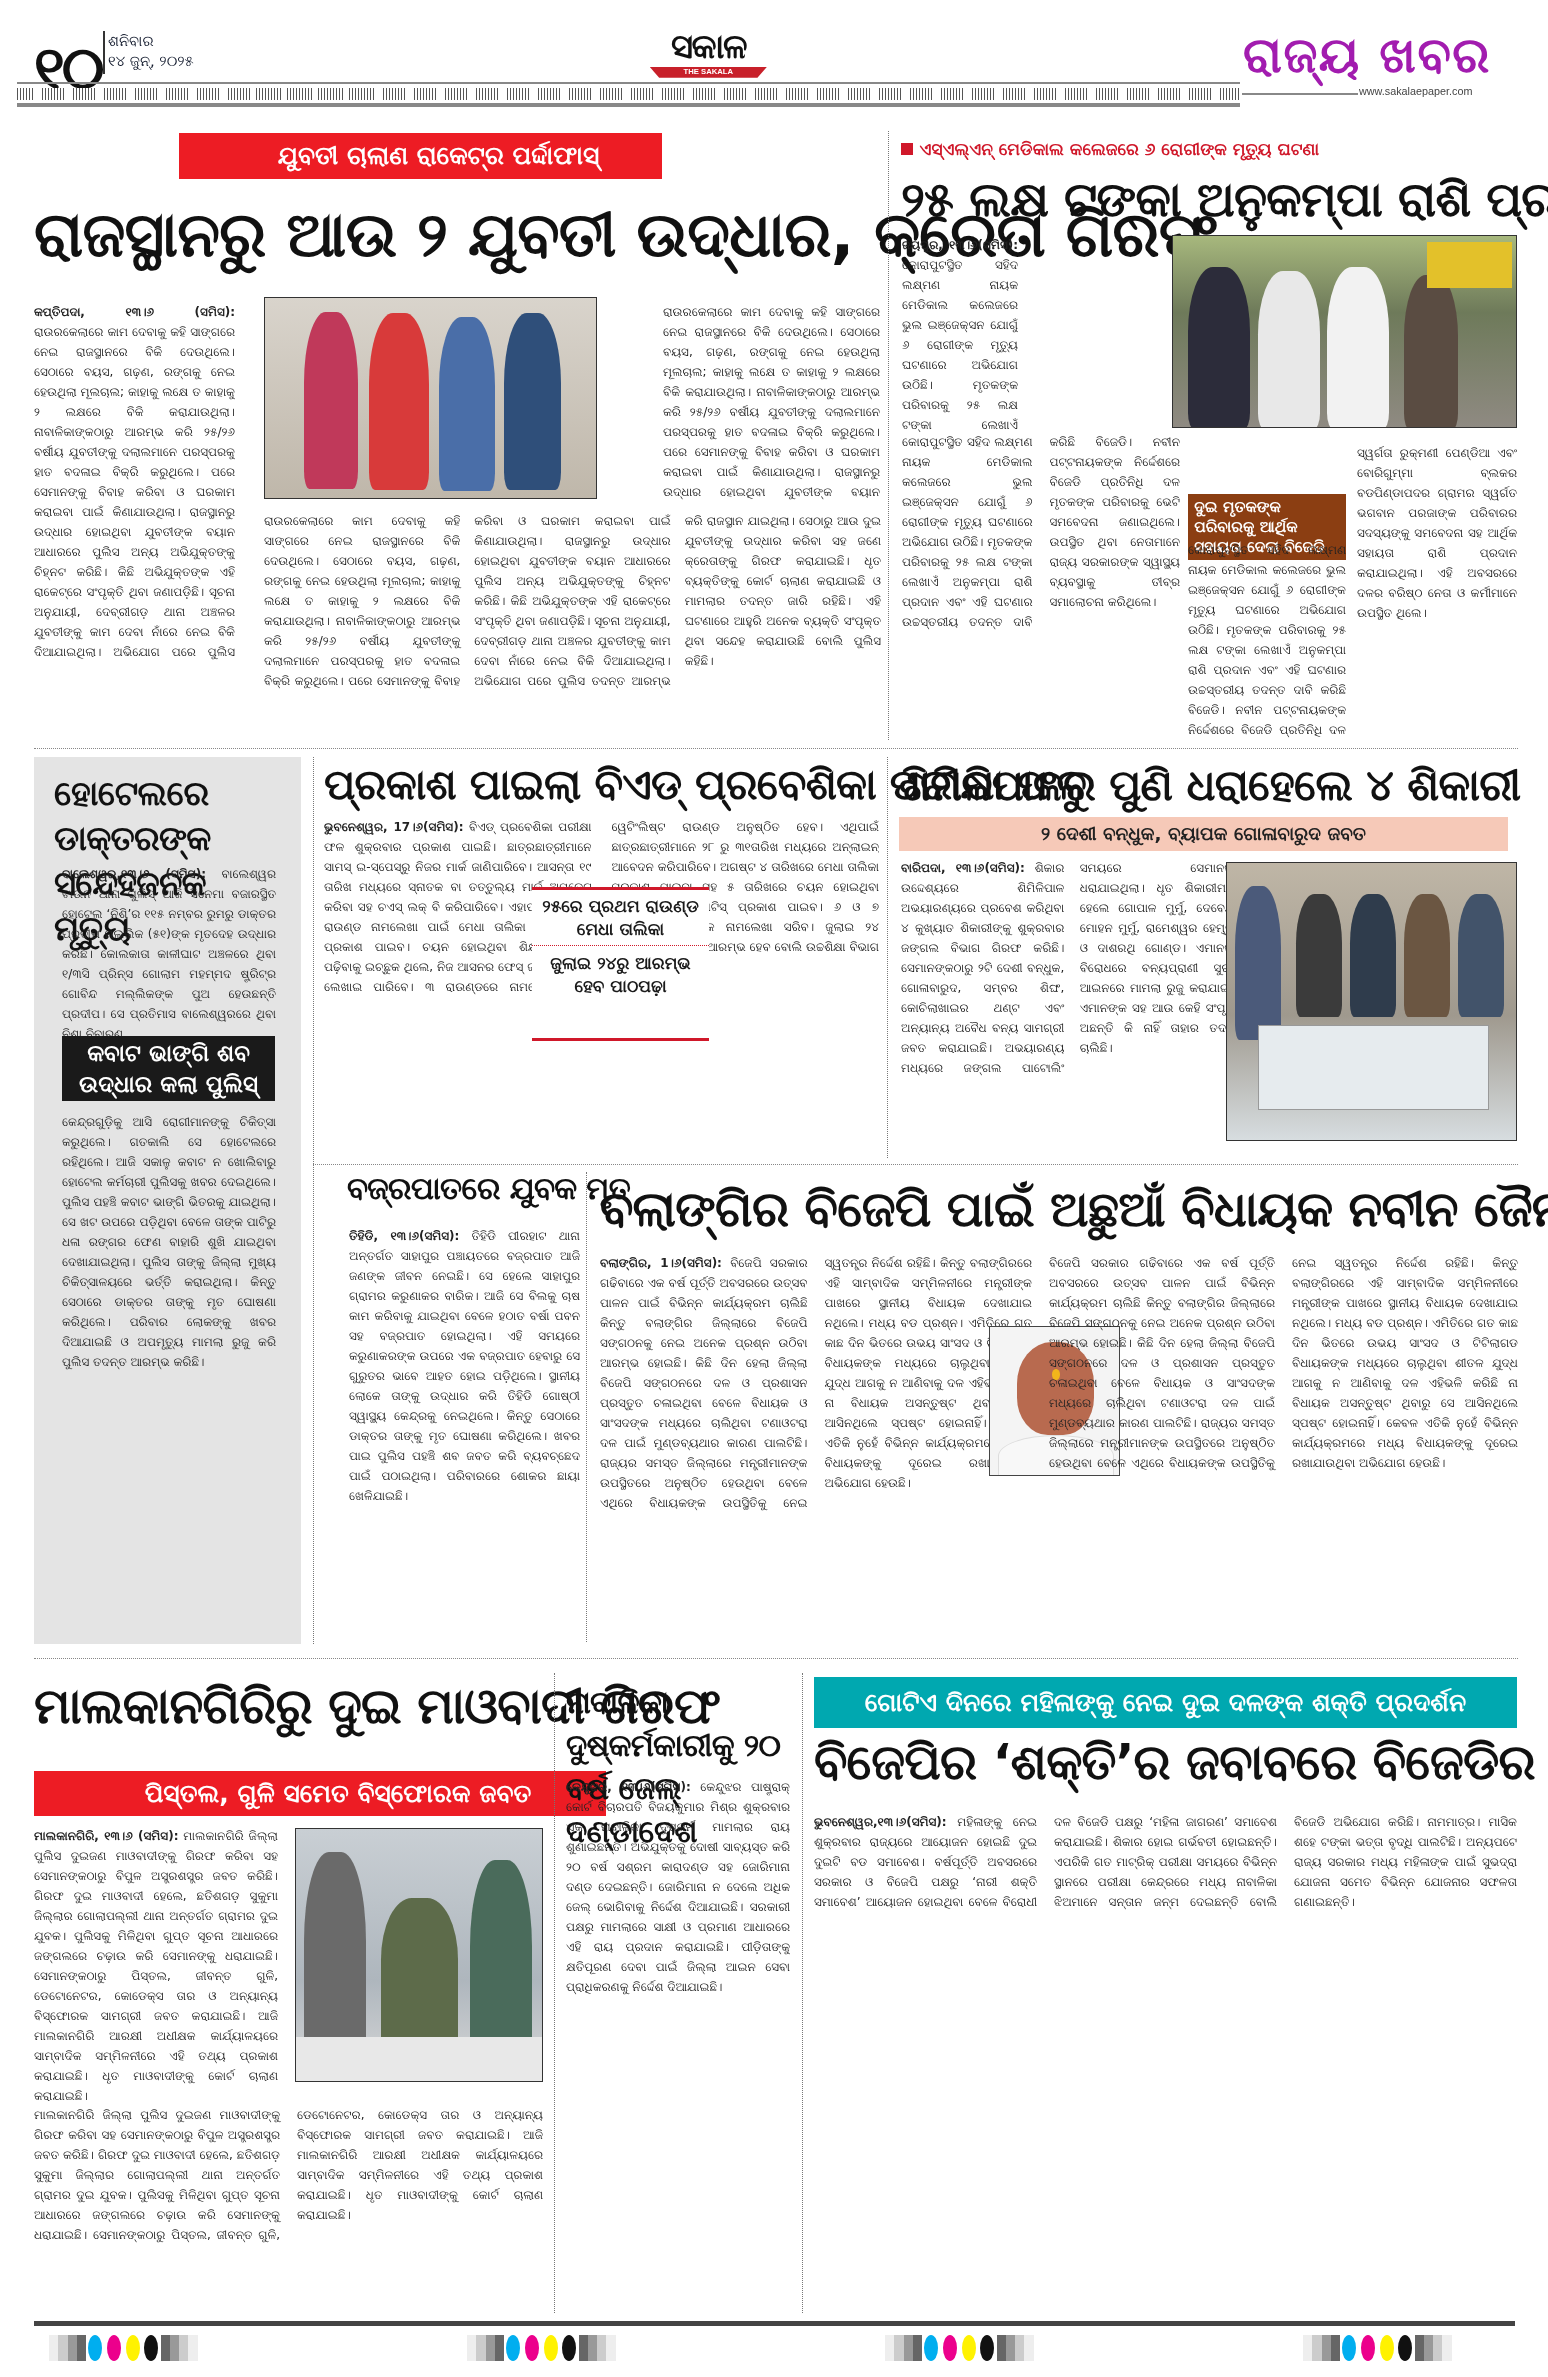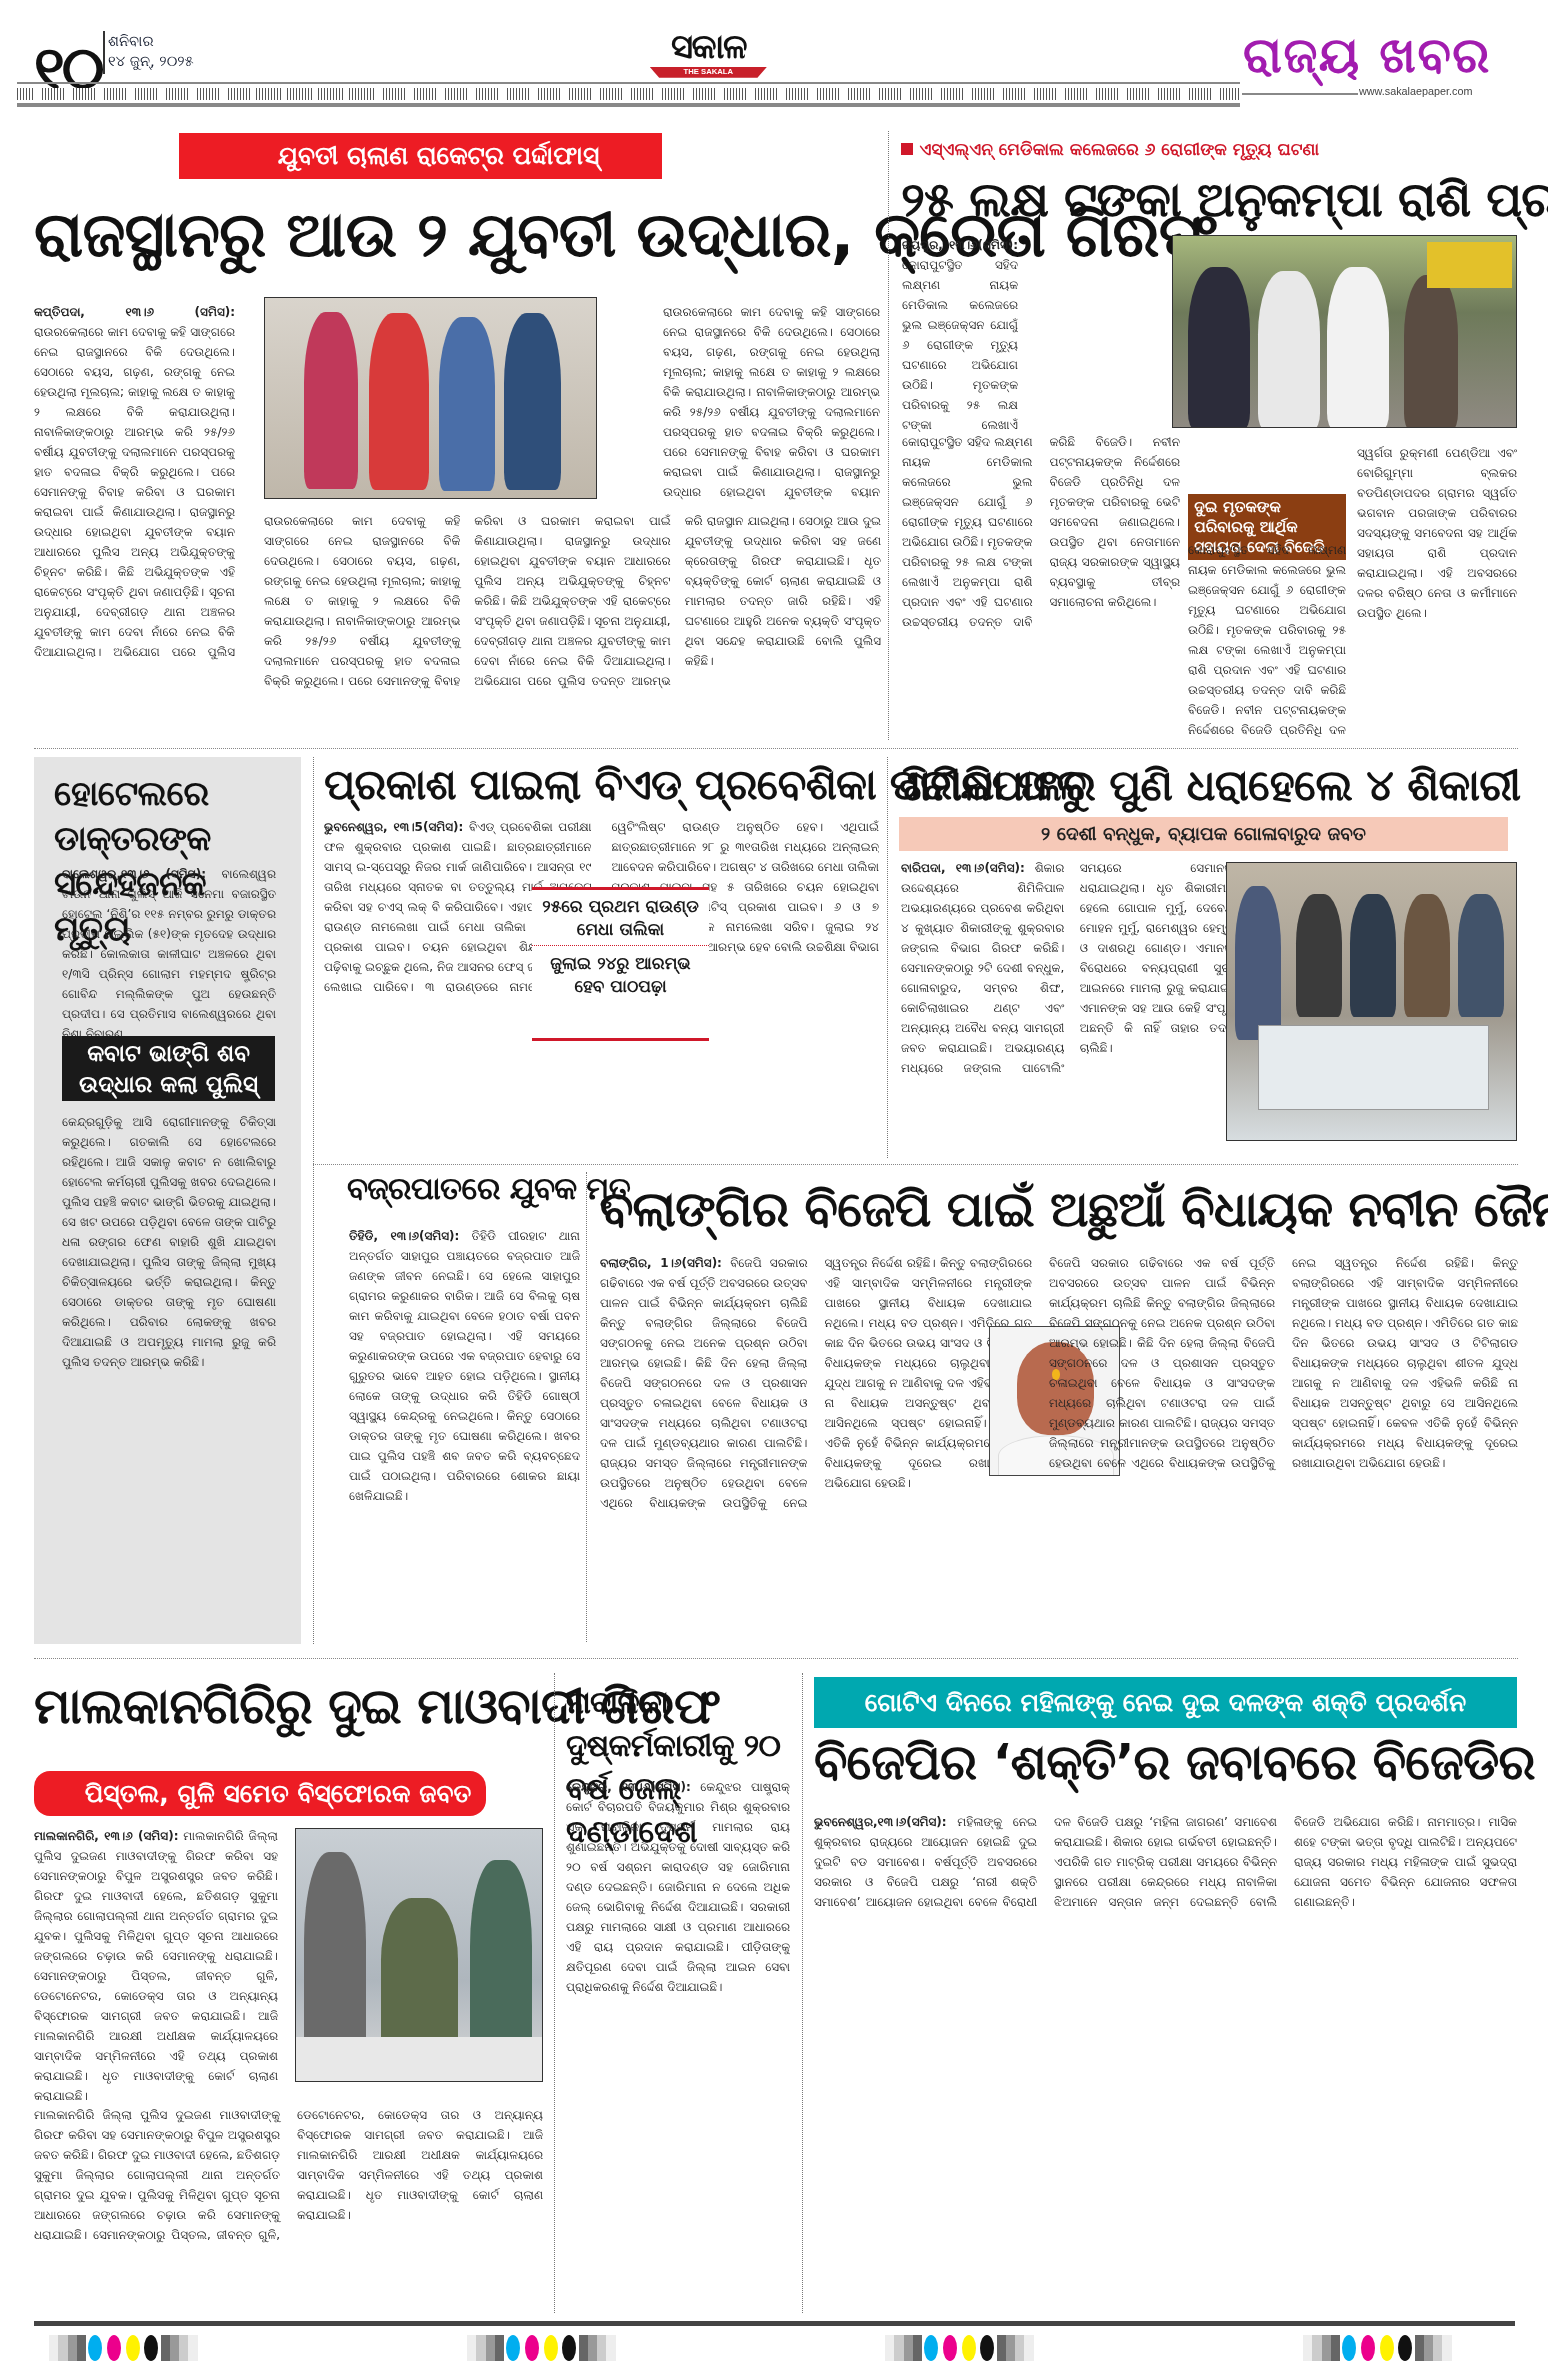--- a/index.html
+++ b/index.html
@@ -130,21 +130,21 @@
 </div>
 <div class="abs kicker-black" style="left:62px; top:1036px; width:213px; height:65px; font-size:23px; line-height:31px; padding-top:1.5px;">କବାଟ ଭାଙ୍ଗି ଶବ ଉଦ୍ଧାର କଲା ପୁଲିସ୍</div>
 <div class="abs body-text" style="left:62px; top:1112px; width:214px; height:524px;">
   <span>କେନ୍ଦ୍ରଗୁଡ଼ିକୁ ଆସି ରୋଗୀମାନଙ୍କୁ ଚିକିତ୍ସା କରୁଥିଲେ। ଗତକାଲି ସେ ହୋଟେଲରେ ରହିଥିଲେ। ଆଜି ସକାଳୁ କବାଟ ନ ଖୋଲିବାରୁ ହୋଟେଲ କର୍ମଚାରୀ ପୁଲିସକୁ ଖବର ଦେଇଥିଲେ। ପୁଲିସ ପହଞ୍ଚି କବାଟ ଭାଙ୍ଗି ଭିତରକୁ ଯାଇଥିଲା। ସେ ଖଟ ଉପରେ ପଡ଼ିଥିବା ବେଳେ ତାଙ୍କ ପାଟିରୁ ଧଳା ରଙ୍ଗର ଫେଣ ବାହାରି ଶୁଖି ଯାଇଥିବା ଦେଖାଯାଇଥିଲା। ପୁଲିସ ତାଙ୍କୁ ଜିଲ୍ଲା ମୁଖ୍ୟ ଚିକିତ୍ସାଳୟରେ ଭର୍ତ୍ତି କରାଇଥିଲା। କିନ୍ତୁ ସେଠାରେ ଡାକ୍ତର ତାଙ୍କୁ ମୃତ ଘୋଷଣା କରିଥିଲେ। ପରିବାର ଲୋକଙ୍କୁ ଖବର ଦିଆଯାଇଛି ଓ ଅପମୃତ୍ୟୁ ମାମଲା ରୁଜୁ କରି ପୁଲିସ ତଦନ୍ତ ଆରମ୍ଭ କରିଛି।</span>
 </div>
 
 <div class="abs vdots" style="left:313px; top:757px; height:887px;"></div>
 
 <div class="abs headline" style="left:324px; top:763px; width:555px; font-size:42px; white-space:nowrap;">ପ୍ରକାଶ ପାଇଲା ବିଏଡ୍ ପ୍ରବେଶିକା ପରୀକ୍ଷା ଫଳ</div>
 <div class="abs body-text cols-2" style="left:324px; top:817px; width:555px; height:330px; column-gap:20px;">
-  <span class="dateline">ଭୁବନେଶ୍ୱର, ୧୩।5(ସମିସ):</span>
+  <span class="dateline">ଭୁବନେଶ୍ୱର, 17।୬(ସମିସ):</span>
   <span>ବିଏଡ୍ ପ୍ରବେଶିକା ପରୀକ୍ଷା ଫଳ ଶୁକ୍ରବାର ପ୍ରକାଶ ପାଇଛି। ଛାତ୍ରଛାତ୍ରୀମାନେ ସାମସ୍ ଇ-ସ୍ପେସ୍‌ରୁ ନିଜର ମାର୍କ ଜାଣିପାରିବେ। ଆସନ୍ତା ୧୯ ତାରିଖ ମଧ୍ୟରେ ସ୍ନାତକ ବା ତତ୍‌ତୁଲ୍ୟ ମାର୍କ ଅପଡେଟ୍ କରିବା ସହ ଚଏସ୍ ଲକ୍ ବି କରିପାରିବେ। ଏହାପରେ ପ୍ରଥମ ରାଉଣ୍ଡ ନାମଲେଖା ପାଇଁ ମେଧା ତାଲିକା ୨୫ତାରିଖରେ ପ୍ରକାଶ ପାଇବ। ଚୟନ ହୋଇଥିବା ଶିକ୍ଷାନୁଷ୍ଠାନରେ ପଢ଼ିବାକୁ ଇଚ୍ଛୁକ ଥିଲେ, ନିଜ ଆସନର ଫେସ୍ ଜମା କରି ନାମ ଲେଖାଇ ପାରିବେ। ୩ ରାଉଣ୍ଡରେ ନାମଲେଖା ପରେ ୱେଟିଂଲିଷ୍ଟ ରାଉଣ୍ଡ ଅନୁଷ୍ଠିତ ହେବ। ଏଥିପାଇଁ ଛାତ୍ରଛାତ୍ରୀମାନେ ୨୮ ରୁ ୩୧ତାରିଖ ମଧ୍ୟରେ ଅନ୍‌ଲାଇନ୍ ଆବେଦନ କରିପାରିବେ। ଅଗଷ୍ଟ ୪ ତାରିଖରେ ମେଧା ତାଲିକା ପ୍ରକାଶ ପାଇବା ସହ ୫ ତାରିଖରେ ଚୟନ ହୋଇଥିବା ଶିକ୍ଷାନୁଷ୍ଠାନରେ ନୋଟିସ୍ ପ୍ରକାଶ ପାଇବ। ୬ ଓ ୭ ତାରିଖରେ ସାମାନଙ୍କ ନାମଲେଖା ସରିବ। ଜୁଲାଇ ୨୪ ତାରିଖଠାରୁ ପାଠପଢ଼ା ଆରମ୍ଭ ହେବ ବୋଲି ଉଚ୍ଚଶିକ୍ଷା ବିଭାଗ ପକ୍ଷରୁ କୁହାଯାଇଛି।</span>
 </div>
 <div class="abs" style="left:532px; top:887px; width:177px; height:154px; background:#fff; border-top:3.1px solid #d0182a; border-bottom:3.1px solid #d0182a; text-align:center;">
   <div style="font-size:17px; font-weight:bold; line-height:23px; padding:4.6px 3.1px; border-bottom:1.5px dotted #d0182a;">୨୫ରେ ପ୍ରଥମ ରାଉଣ୍ଡ ମେଧା ତାଲିକା</div>
   <div style="font-size:17px; font-weight:bold; line-height:23px; padding:6.2px 3.1px;">ଜୁଲାଇ ୨୪ରୁ ଆରମ୍ଭ ହେବ ପାଠପଢ଼ା</div>
 </div>
 
 <div class="abs vdots" style="left:887px; top:757px; height:401px;"></div>
 
 <div class="abs headline" style="left:899px; top:763px; width:617px; font-size:43px; white-space:nowrap;">ଶିମିଳିପାଳରୁ ପୁଣି ଧରାହେଲେ ୪ ଶିକାରୀ</div>
@@ -182,21 +182,21 @@
   <div style="position:absolute; left:62px; top:42px; width:7.7px; height:10.8px; background:#f2b51b; border-radius:50%;"></div>
   <div style="position:absolute; left:7.7px; top:108px; width:116px; height:42px; background:#f8f8f8; border-radius:50% 50% 0 0; border:0.8px solid #ddd;"></div>
 </div>
 <div class="abs body-text cols-2" style="left:1049px; top:1253px; width:469px; height:389px;">
   <span>ବିଜେପି ସରକାର ଗଢିବାରେ ଏକ ବର୍ଷ ପୂର୍ତ୍ତି ଅବସରରେ ଉତ୍ସବ ପାଳନ ପାଇଁ ବିଭିନ୍ନ କାର୍ଯ୍ୟକ୍ରମ ଚାଲିଛି କିନ୍ତୁ ବଲାଙ୍ଗିର ଜିଲ୍ଲାରେ ବିଜେପି ସଙ୍ଗଠନକୁ ନେଇ ଅନେକ ପ୍ରଶ୍ନ ଉଠିବା ଆରମ୍ଭ ହୋଇଛି। କିଛି ଦିନ ହେଲା ଜିଲ୍ଲା ବିଜେପି ସଙ୍ଗଠନରେ ଦଳ ଓ ପ୍ରଶାସନ ପ୍ରସ୍ତୁତ ଚଳାଇଥିବା ବେଳେ ବିଧାୟକ ଓ ସାଂସଦଙ୍କ ମଧ୍ୟରେ ଚାଲିଥିବା ଟଣାଓଟରା ଦଳ ପାଇଁ ମୁଣ୍ଡବ୍ୟଥାର କାରଣ ପାଲଟିଛି। ରାଜ୍ୟର ସମସ୍ତ ଜିଲ୍ଲାରେ ମନ୍ତ୍ରୀମାନଙ୍କ ଉପସ୍ଥିତରେ ଅନୁଷ୍ଠିତ ହେଉଥିବା ବେଳେ ଏଥିରେ ବିଧାୟକଙ୍କ ଉପସ୍ଥିତିକୁ ନେଇ ସ୍ୱତନ୍ତ୍ର ନିର୍ଦ୍ଦେଶ ରହିଛି। କିନ୍ତୁ ବଲାଙ୍ଗିରରେ ଏହି ସାମ୍ବାଦିକ ସମ୍ମିଳନୀରେ ମନ୍ତ୍ରୀଙ୍କ ପାଖରେ ସ୍ଥାନୀୟ ବିଧାୟକ ଦେଖାଯାଇ ନଥିଲେ। ମଧ୍ୟ ବଡ ପ୍ରଶ୍ନ। ଏମିତିରେ ଗତ କାଛ ଦିନ ଭିତରେ ଉଭୟ ସାଂସଦ ଓ ଟିଟିଲାଗଡ ବିଧାୟକଙ୍କ ମଧ୍ୟରେ ଚାଲୁଥିବା ଶୀତଳ ଯୁଦ୍ଧ ଆଗକୁ ନ ଆଣିବାକୁ ଦଳ ଏହିଭଳି କରିଛି ନା ବିଧାୟକ ଅସନ୍ତୁଷ୍ଟ ଥିବାରୁ ସେ ଆସିନଥିଲେ ସ୍ପଷ୍ଟ ହୋଇନାହିଁ। କେବଳ ଏତିକି ନୁହେଁ ବିଭିନ୍ନ କାର୍ଯ୍ୟକ୍ରମରେ ମଧ୍ୟ ବିଧାୟକଙ୍କୁ ଦୂରେଇ ରଖାଯାଉଥିବା ଅଭିଯୋଗ ହେଉଛି।</span>
 </div>
 
 <div class="abs hdots" style="left:34px; top:1658px; width:1484px;"></div>
 
 <div class="abs headline" style="left:34px; top:1681px; width:517px; font-size:49px; white-space:nowrap;">ମାଲକାନଗିରିରୁ ଦୁଇ ମାଓବାଦୀ ଗିରଫ</div>
-<div class="abs kicker-red" style="left:34px; top:1771px; width:452px; height:45px; font-size:25px; line-height:45px;border-radius:16px;">ପିସ୍ତଲ, ଗୁଳି ସମେତ ବିସ୍ଫୋରକ ଜବତ</div>
+<div class="abs kicker-red" style="left:34px; top:1771px; width:572px; height:45px; font-size:25px; line-height:45px;">ପିସ୍ତଲ, ଗୁଳି ସମେତ ବିସ୍ଫୋରକ ଜବତ</div>
 <div class="abs body-text" style="left:34px; top:1826px; width:244px; height:278px;">
   <span class="dateline">ମାଲକାନଗିରି, ୧୩।୬ (ସମିସ):</span>
   <span>ମାଲକାନଗିରି ଜିଲ୍ଲା ପୁଲିସ ଦୁଇଜଣ ମାଓବାଦୀଙ୍କୁ ଗିରଫ କରିବା ସହ ସେମାନଙ୍କଠାରୁ ବିପୁଳ ଅସ୍ତ୍ରଶସ୍ତ୍ର ଜବତ କରିଛି। ଗିରଫ ଦୁଇ ମାଓବାଦୀ ହେଲେ, ଛତିଶଗଡ଼ ସୁକୁମା ଜିଲ୍ଲାର ଗୋଲାପଲ୍ଲୀ ଥାନା ଅନ୍ତର୍ଗତ ଗ୍ରାମର ଦୁଇ ଯୁବକ। ପୁଲିସକୁ ମିଳିଥିବା ଗୁପ୍ତ ସୂଚନା ଆଧାରରେ ଜଙ୍ଗଲରେ ଚଢ଼ାଉ କରି ସେମାନଙ୍କୁ ଧରାଯାଇଛି। ସେମାନଙ୍କଠାରୁ ପିସ୍ତଲ, ଜୀବନ୍ତ ଗୁଳି, ଡେଟୋନେଟର, କୋଡେକ୍ସ ତାର ଓ ଅନ୍ୟାନ୍ୟ ବିସ୍ଫୋରକ ସାମଗ୍ରୀ ଜବତ କରାଯାଇଛି। ଆଜି ମାଲକାନଗିରି ଆରକ୍ଷୀ ଅଧୀକ୍ଷକ କାର୍ଯ୍ୟାଳୟରେ ସାମ୍ବାଦିକ ସମ୍ମିଳନୀରେ ଏହି ତଥ୍ୟ ପ୍ରକାଶ କରାଯାଇଛି। ଧୃତ ମାଓବାଦୀଙ୍କୁ କୋର୍ଟ ଚାଲାଣ କରାଯାଇଛି।</span>
 </div>
 <div class="photo" style="left:295px; top:1828px; width:248px; height:254px; background:linear-gradient(180deg,#c9cfd4 0%,#aeb6bd 60%,#d8d8d8 100%);">
   <div class="figure" style="left:7.7px; top:23px; width:62px; height:224px; background:#6a6a6a;"></div>
   <div class="figure" style="left:85px; top:69px; width:77px; height:154px; background:#5d6b4a;"></div>
   <div class="figure" style="left:174px; top:31px; width:62px; height:216px; background:#4a6b5b;"></div>
   <div style="position:absolute; left:0; top:208px; width:248px; height:46px; background:#e8e8e8;"></div>
 </div>

